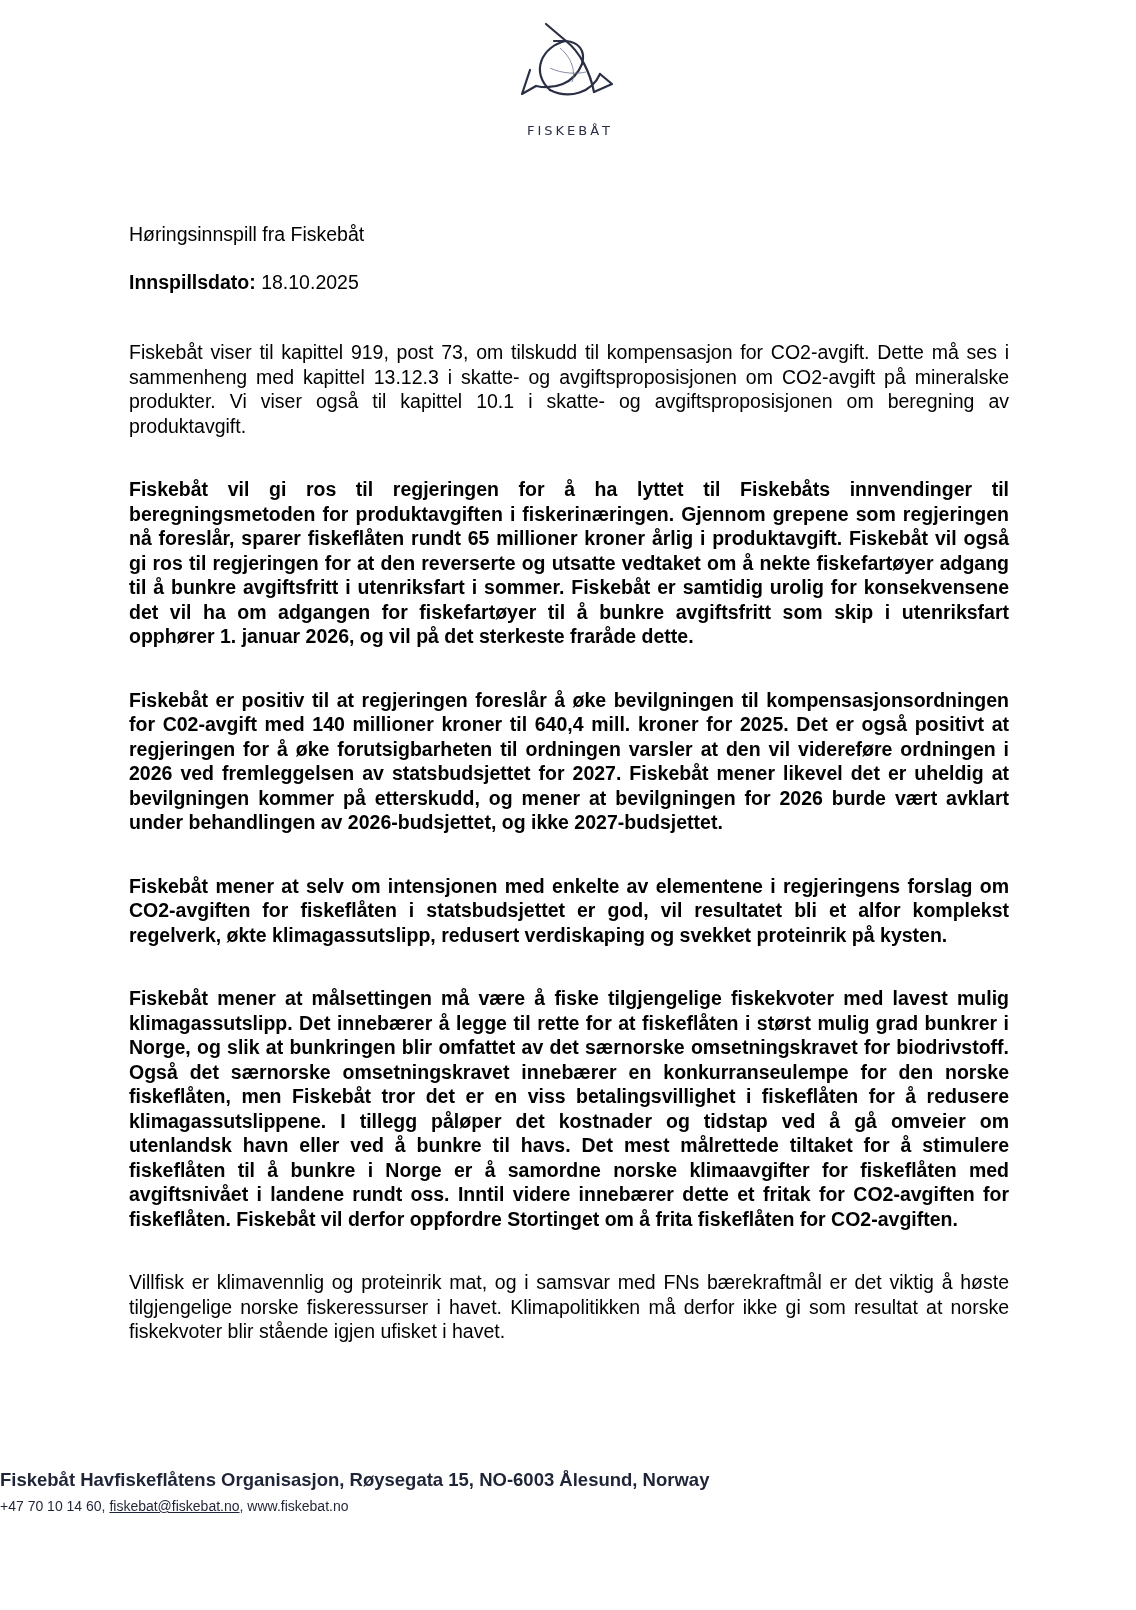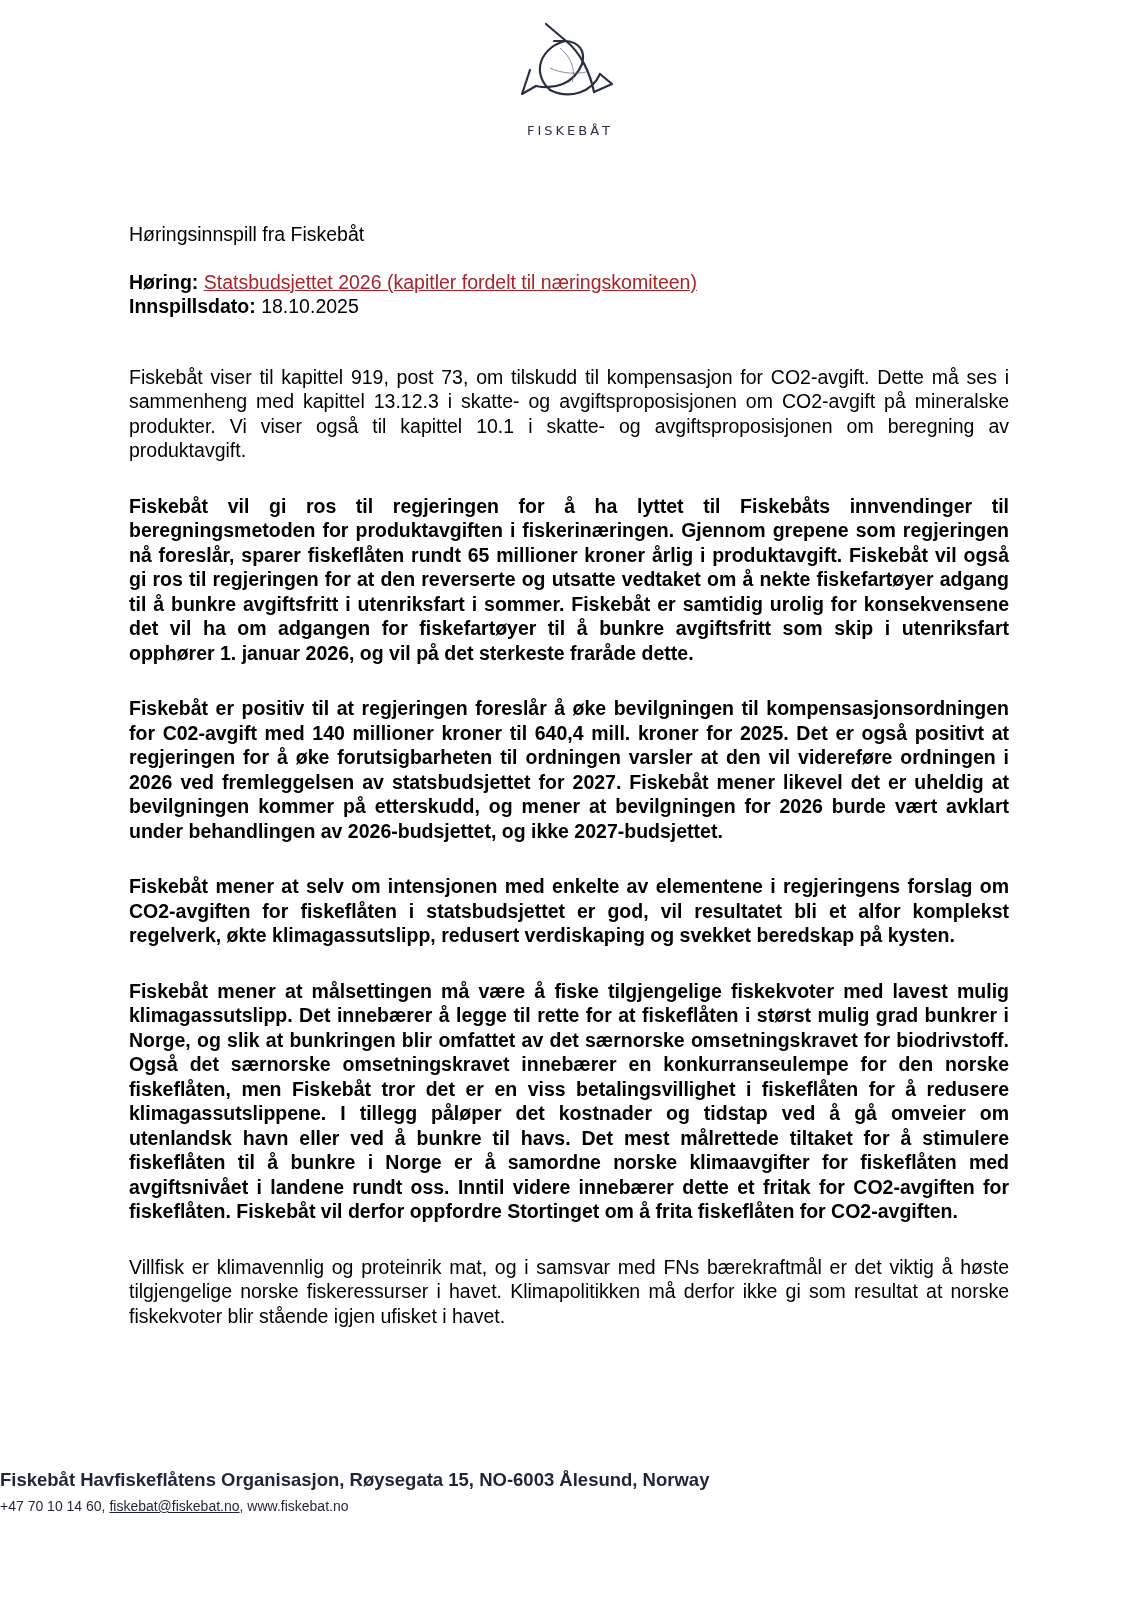--- a/index.html
+++ b/index.html
@@ -19,21 +19,21 @@
     .meta-line { font-weight: normal; }
     .meta-label { font-weight: bold; }
     .hearing-link { color: #a8232a; text-decoration: underline; text-decoration-color: #a8232a; }
 
     .heading { font-size: 24px; font-weight: bold; margin: 56px 0 0 0; line-height: 28px; }
 
     .para { margin: 0; text-align: justify; }
     .para.normal { font-weight: normal; }
     .para.bold { font-weight: bold; }
     .p1 { margin-top: 46px; }
-    .gap { margin-top: 31px; }
+    .gap { margin-top: 39px; }
 
     .footer { position: absolute; left: 0; top: 1467px; width: 1136px; text-align: left;
       font-family: "Liberation Sans", sans-serif; color: #1f2437; }
     .footer .org { font-weight: bold; font-size: 18.5px; line-height: 26px; }
     .footer .contact { font-size: 14px; line-height: 26px; }
     .footer .email { text-decoration: underline; }
   </style>
 </head>
 <body>
 
@@ -57,34 +57,30 @@
       </g>
     </svg>
     <div class="logo-text">FISKEBÅT</div>
   </div>
 
   <div class="content">
     <p class="intro-title">Høringsinnspill fra Fiskebåt</p>
 
     <div class="meta">
       <div class="meta-line">
-        <span class="meta-label">Høring:</span>
-        <a class="hearing-link">Statsbudsjettet 2026 (kapitler fordelt til næringskomiteen)</a>
-      </div>
-      <div class="meta-line">
         <span class="meta-label">Innspillsdato:</span>
         <span>18.10.2025</span>
       </div>
     </div>
 
 
     <p class="para normal p1">Fiskebåt viser til kapittel 919, post 73, om tilskudd til kompensasjon for CO2-avgift. Dette må ses i sammenheng med kapittel 13.12.3 i skatte- og avgiftsproposisjonen om CO2-avgift på mineralske produkter. Vi viser også til kapittel 10.1 i skatte- og avgiftsproposisjonen om beregning av produktavgift.</p>
     <p class="para bold gap">Fiskebåt vil gi ros til regjeringen for å ha lyttet til Fiskebåts innvendinger til beregningsmetoden for produktavgiften i fiskerinæringen. Gjennom grepene som regjeringen nå foreslår, sparer fiskeflåten rundt 65 millioner kroner årlig i produktavgift. Fiskebåt vil også gi ros til regjeringen for at den reverserte og utsatte vedtaket om å nekte fiskefartøyer adgang til å bunkre avgiftsfritt i utenriksfart i sommer. Fiskebåt er samtidig urolig for konsekvensene det vil ha om adgangen for fiskefartøyer til å bunkre avgiftsfritt som skip i utenriksfart opphører 1. januar 2026, og vil på det sterkeste fraråde dette.</p>
     <p class="para bold gap">Fiskebåt er positiv til at regjeringen foreslår å øke bevilgningen til kompensasjonsordningen for C02-avgift med 140 millioner kroner til 640,4 mill. kroner for 2025. Det er også positivt at regjeringen for å øke forutsigbarheten til ordningen varsler at den vil videreføre ordningen i 2026 ved fremleggelsen av statsbudsjettet for 2027.  Fiskebåt mener likevel det er uheldig at bevilgningen kommer på etterskudd, og mener at bevilgningen for 2026 burde vært avklart under behandlingen av 2026-budsjettet, og ikke 2027-budsjettet.</p>
-    <p class="para bold gap">Fiskebåt mener at selv om intensjonen med enkelte av elementene i regjeringens forslag om CO2-avgiften for fiskeflåten i statsbudsjettet er god, vil resultatet bli et alfor komplekst regelverk, økte klimagassutslipp, redusert verdiskaping og svekket beredskap på kysten.</p>
+    <p class="para bold gap">Fiskebåt mener at selv om intensjonen med enkelte av elementene i regjeringens forslag om CO2-avgiften for fiskeflåten i statsbudsjettet er god, vil resultatet bli et alfor komplekst regelverk, økte klimagassutslipp, redusert verdiskaping og svekket proteinrik på kysten.</p>
     <p class="para bold gap">Fiskebåt mener at målsettingen må være å fiske tilgjengelige fiskekvoter med lavest mulig klimagassutslipp. Det innebærer å legge til rette for at fiskeflåten i størst mulig grad bunkrer i Norge, og slik at bunkringen blir omfattet av det særnorske omsetningskravet for biodrivstoff. Også det særnorske omsetningskravet innebærer en konkurranseulempe for den norske fiskeflåten, men Fiskebåt tror det er en viss betalingsvillighet i fiskeflåten for å redusere klimagassutslippene. I tillegg påløper det kostnader og tidstap ved å gå omveier om utenlandsk havn eller ved å bunkre til havs. Det mest målrettede tiltaket for å stimulere fiskeflåten til å bunkre i Norge er å samordne norske klimaavgifter for fiskeflåten med avgiftsnivået i landene rundt oss. Inntil videre innebærer dette et fritak for CO2-avgiften for fiskeflåten. Fiskebåt vil derfor oppfordre Stortinget om å frita fiskeflåten for CO2-avgiften.</p>
     <p class="para normal gap">Villfisk er klimavennlig og proteinrik mat, og i samsvar med FNs bærekraftmål er det viktig å høste tilgjengelige norske fiskeressurser i havet. Klimapolitikken må derfor ikke gi som resultat at norske fiskekvoter blir stående igjen ufisket i havet.</p>
   </div>
 
   <div class="footer">
     <div class="org">Fiskebåt Havfiskeflåtens Organisasjon, Røysegata 15, NO-6003 Ålesund, Norway</div>
     <div class="contact">
       <span>+47 70 10 14 60, </span><a class="email">fiskebat@fiskebat.no</a><span>, www.fiskebat.no</span>
     </div>
   </div>

